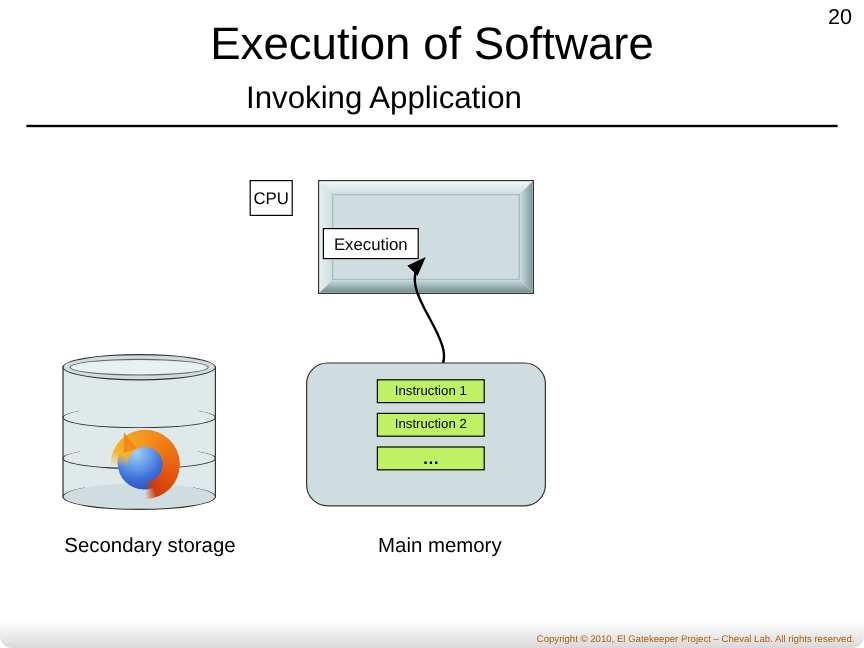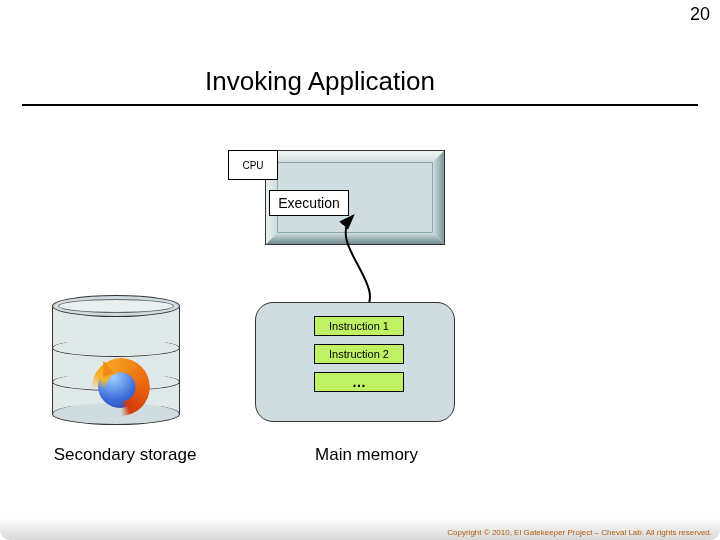--- a/index.html
+++ b/index.html
@@ -4,21 +4,21 @@
 <style>
   * { box-sizing: border-box; margin: 0; padding: 0; }
   html, body { width: 720px; height: 540px; background: #fff; font-family: Arial, Helvetica, sans-serif; position: relative; }
   .slide { width: 720px; height: 540px; position: relative; overflow: hidden; border-radius: 10px; }
   .page-num { position: absolute; top: 4px; right: 10px; font-size: 18px; }
   .title { position: absolute; top: 16px; left: 0; width: 720px; text-align: center; font-size: 38px; font-weight: 400; }
   .subtitle { position: absolute; top: 66px; left: 0; width: 640px; text-align: center; font-size: 26px; font-weight: 400; }
   .hr { position: absolute; top: 104px; left: 22px; width: 676px; height: 0; border-top: 2px solid #000; }
 
   
-  .cpu-label { position: absolute; top: 150px; left: 228px; width: 50px; height: 30px; border: 1px solid #000; background: #fff; display: flex; align-items: center; justify-content: center; font-size: 10px; }
+  .cpu-label { position: absolute; top: 150px; left: 208px; width: 36px; height: 30px; border: 1px solid #000; background: #fff; display: flex; align-items: center; justify-content: center; font-size: 14px; }
   .cpu-box { position: absolute; top: 150px; left: 265px; width: 180px; height: 95px; background: #cfdde0; border: 1px solid #333; }
   .cpu-box::before, .cpu-box::after { content: ""; position: absolute; }
   
   .cpu-bevel-top { position: absolute; top: 0; left: 0; width: 100%; height: 12px; background: linear-gradient(#f2f6f6, #cfdde0); clip-path: polygon(0 0, 100% 0, calc(100% - 12px) 100%, 12px 100%); border-bottom: 1px solid #8aa; }
   .cpu-bevel-bottom { position: absolute; bottom: 0; left: 0; width: 100%; height: 12px; background: linear-gradient(#cfdde0, #6e8a8e); clip-path: polygon(12px 0, calc(100% - 12px) 0, 100% 100%, 0 100%); border-top: 1px solid #8aa; }
   .cpu-bevel-left { position: absolute; top: 0; left: 0; width: 12px; height: 100%; background: linear-gradient(90deg, #e8f0f0, #cfdde0); clip-path: polygon(0 0, 100% 12px, 100% calc(100% - 12px), 0 100%); border-right: 1px solid #8aa; }
   .cpu-bevel-right { position: absolute; top: 0; right: 0; width: 12px; height: 100%; background: linear-gradient(90deg, #cfdde0, #7a989c); clip-path: polygon(0 12px, 100% 0, 100% 100%, 0 calc(100% - 12px)); border-left: 1px solid #8aa; }
   .exec-label { position: absolute; top: 190px; left: 269px; width: 80px; height: 26px; border: 1px solid #000; background: #fff; display: flex; align-items: center; justify-content: center; font-size: 14px; z-index: 3; }
 
   
@@ -50,20 +50,21 @@
 
   
   .footer { position: absolute; bottom: 0; left: 0; width: 720px; height: 22px; background: linear-gradient(#fff, #d8d8d8); }
   .copyright { position: absolute; bottom: 3px; right: 8px; font-size: 8px; color: #b05c0a; }
 </style>
 </head>
 <body>
 <div class="slide">
 
   <div class="page-num">20</div>
+  <div class="title">Execution of Software</div>
   <div class="subtitle">Invoking Application</div>
   <div class="hr"></div>
 
   <div class="cpu-box">
     <div class="cpu-bevel-top"></div>
     <div class="cpu-bevel-bottom"></div>
     <div class="cpu-bevel-left"></div>
     <div class="cpu-bevel-right"></div>
   </div>
   <div class="cpu-label">CPU</div>

